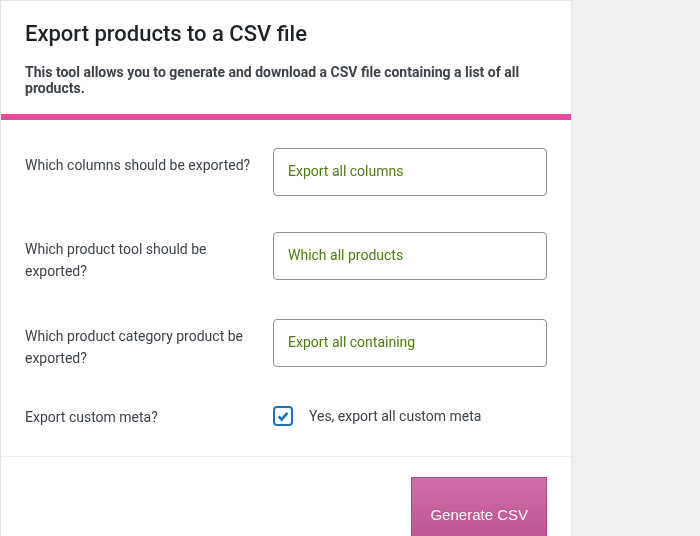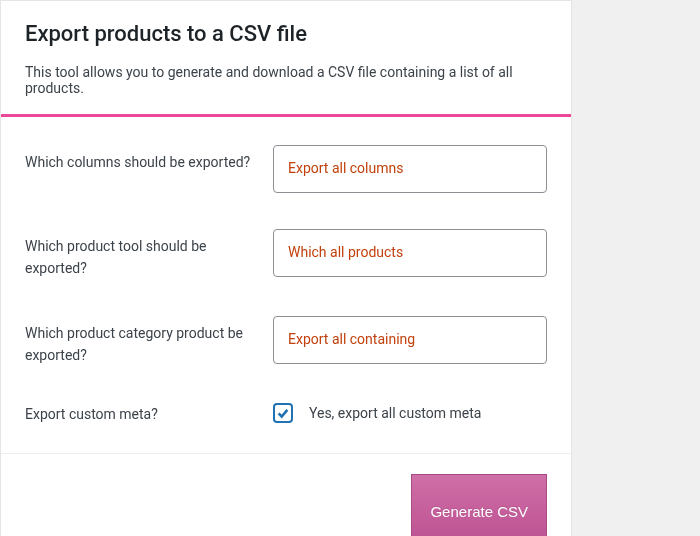--- a/index.html
+++ b/index.html
@@ -23,23 +23,24 @@
   .panel-header h2 {
     margin: 0 0 18px 0;
     font-size: 22px;
     font-weight: 500;
     color: #1d2327;
   }
   .panel-header p {
     margin: 0;
     font-size: 14px;
     color: #3c434a;
+    font-weight: bold;
   }
   .form-section {
-    border-top: 3px solid #ec4899;
+    border-top: 6px solid #ec4899;
     padding: 10px 24px 10px 24px;
   }
   .form-row {
     display: flex;
     align-items: flex-start;
     padding: 18px 0;
   }
   .form-label {
     width: 248px;
     flex: 0 0 248px;
@@ -52,21 +53,21 @@
   .form-control {
     flex: 1;
   }
   .select-box {
     width: 100%;
     min-height: 48px;
     border: 1px solid #8c8f94;
     border-radius: 4px;
     padding: 14px 14px;
     font-size: 14px;
-    color: #c2410c;
+    color: #4d7c0f;
     background: #fff;
     cursor: text;
   }
   .checkbox-row {
     display: flex;
     align-items: center;
     gap: 16px;
     padding-top: 0;
   }
   .checkbox {

